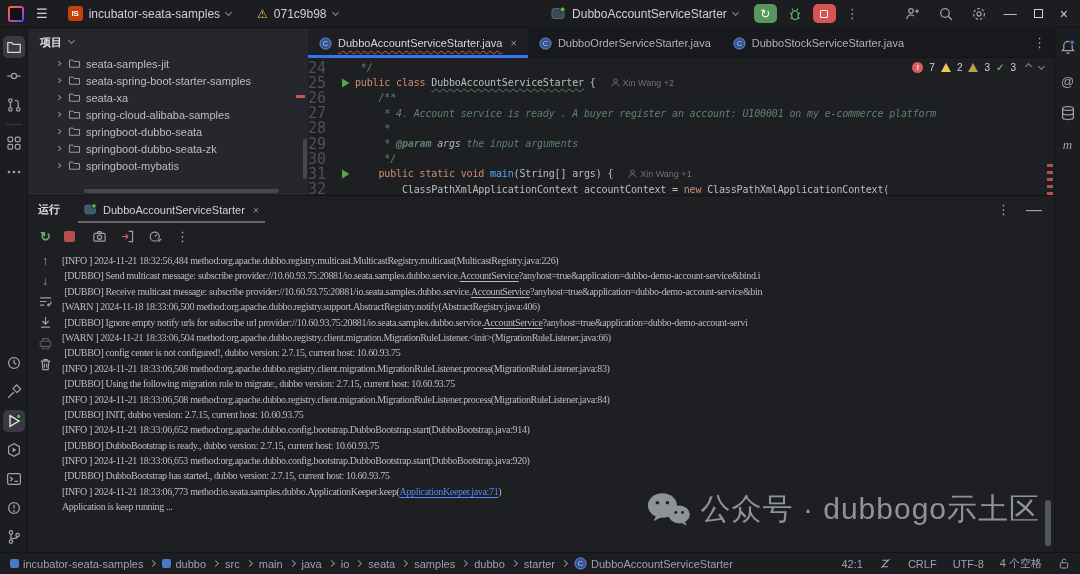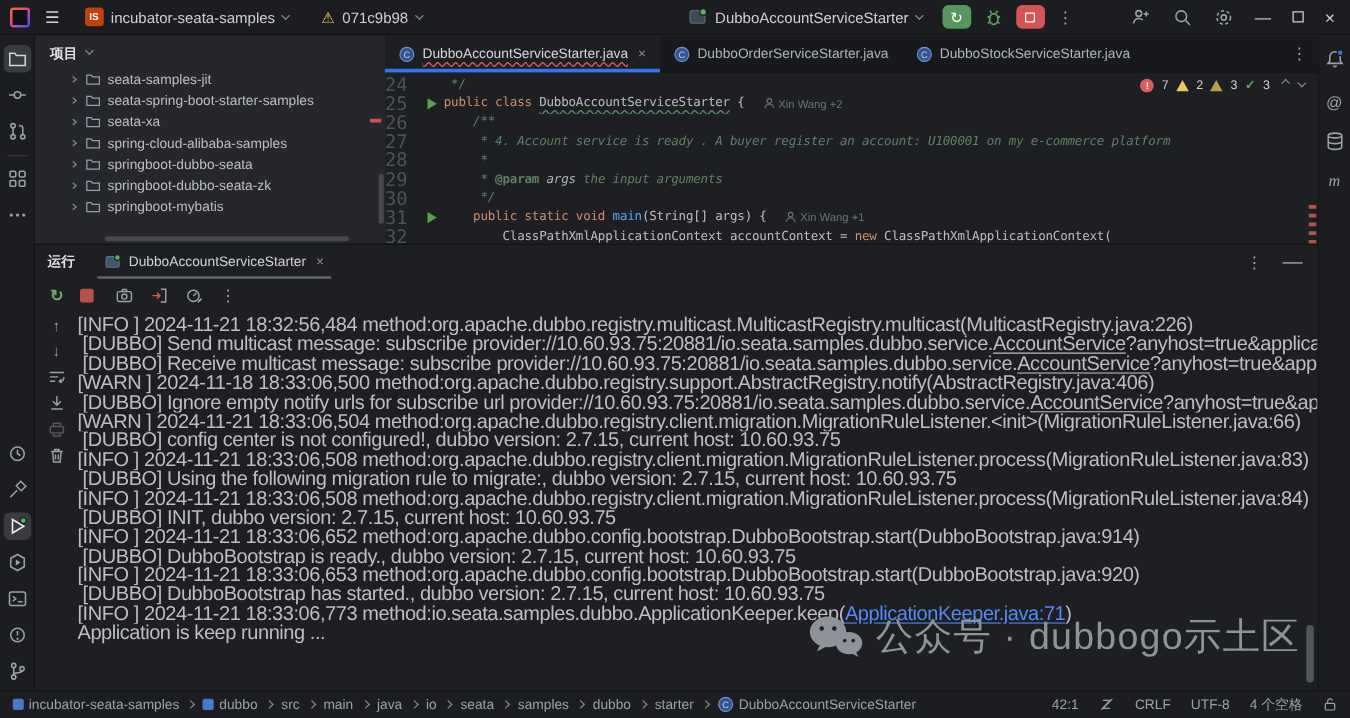--- a/index.html
+++ b/index.html
@@ -68,21 +68,21 @@
   .closex{color:#8d9096;font-size:11px;margin-left:2px}
   .tabmore{position:absolute;right:8px;top:6px}
   .cicon{width:13px;height:13px;flex:none}
   .codearea{position:relative;padding-top:2px}
   .cl{display:flex;align-items:center;height:15.2px;font-family:"DejaVu Sans Mono",monospace;font-size:10px;letter-spacing:-.15px;white-space:pre}
   .ln{width:28px;text-align:left;color:#4d5158;flex:none;font-size:15px;letter-spacing:0}
   .gut{width:19px;flex:none;display:flex;align-items:center;justify-content:center}
   .t-kw{color:#cf8e6d}.t-pl{color:#bcbec4}.t-method{color:#56a8f5}
   .t-class{color:#bcbec4;text-decoration-line:underline;text-decoration-style:wavy;text-decoration-color:#54855b;text-underline-offset:2px;text-decoration-thickness:1px}
   .t-doc{color:#5f826b;font-style:italic}
-  .t-doctag{color:#5f826b;font-weight:700;}
+  .t-doctag{color:#5f826b;font-weight:700;font-style:italic}
   .t-docp{color:#aab4bf;font-style:italic}
   .author{color:#6e7277;font-size:9px;letter-spacing:0;margin-left:9px;display:inline-flex;align-items:center;gap:3px;font-family:"Liberation Sans",sans-serif}
   .inspect{position:absolute;top:4px;right:10px;display:flex;align-items:center;gap:6px;font-size:10px;color:#ced0d6;z-index:3}
   .errball{width:11px;height:11px;border-radius:50%;background:#db5c5c;color:#fff;font-size:8px;font-weight:700;
      display:flex;align-items:center;justify-content:center}
   .wtri{width:0;height:0;border-left:5.5px solid transparent;border-right:5.5px solid transparent;border-bottom:9px solid var(--yellow)}
   .wtri.dim{border-bottom-color:#b8a14a}
   .okck{color:#5fad65;font-size:10px;font-weight:700}
   .emark{position:absolute;right:1px;width:6px;height:2.5px;background:#b85149}
 
@@ -92,21 +92,21 @@
   .runlabel{font-size:11px;font-weight:700;color:#dfe1e5}
   .runtab{display:flex;align-items:center;gap:6px;font-size:11px;color:#d0d3d8;height:100%;padding:0 6px;margin-left:18px;position:relative}
   .runtab::after{content:"";position:absolute;left:0;right:0;bottom:0;height:2px;background:#63666c}
   .runhdr-right{position:absolute;right:12px;top:0;height:100%;display:flex;align-items:center;gap:16px;color:#a3a6ad}
   .runtools{height:26px;display:flex;align-items:center;gap:13px;padding-left:12px}
   .rerun{color:#6aab6e;font-size:13px;font-weight:700}
   .stopsq{width:11px;height:11px;background:#b5504b;border-radius:2px}
   .vtools{position:absolute;left:0;top:58px;width:34px;display:flex;flex-direction:column;align-items:center;gap:6px}
   .vtools .atxt{font-size:12px}
   .console{position:absolute;left:34px;top:53px;right:0;bottom:0;overflow:hidden;padding-top:4px}
-  .conline{height:15.4px;line-height:15.4px;font-family:Liberation Sans, sans-serif;font-size:16px;letter-spacing:-.35px;white-space:pre;overflow:hidden}
+  .conline{height:15.4px;line-height:15.4px;font-family:Liberation Serif, serif;font-size:10px;letter-spacing:-.35px;white-space:pre;overflow:hidden}
   .c-pl{color:#bcbec4}
   .c-u{color:#bcbec4;text-decoration:underline;text-underline-offset:2px}
   .c-link{color:var(--link);text-decoration:underline;text-underline-offset:2px}
   .cscroll{position:absolute;right:3px;bottom:6px;width:6px;height:46px;background:#5c6064;border-radius:3px;opacity:.85}
 
   
   .watermark{position:absolute;right:14px;bottom:22px;display:flex;align-items:center;gap:10px;z-index:5}
   .wmtext{color:#8f9399;font-size:30px;letter-spacing:1px;font-weight:400;white-space:nowrap}
 
   

